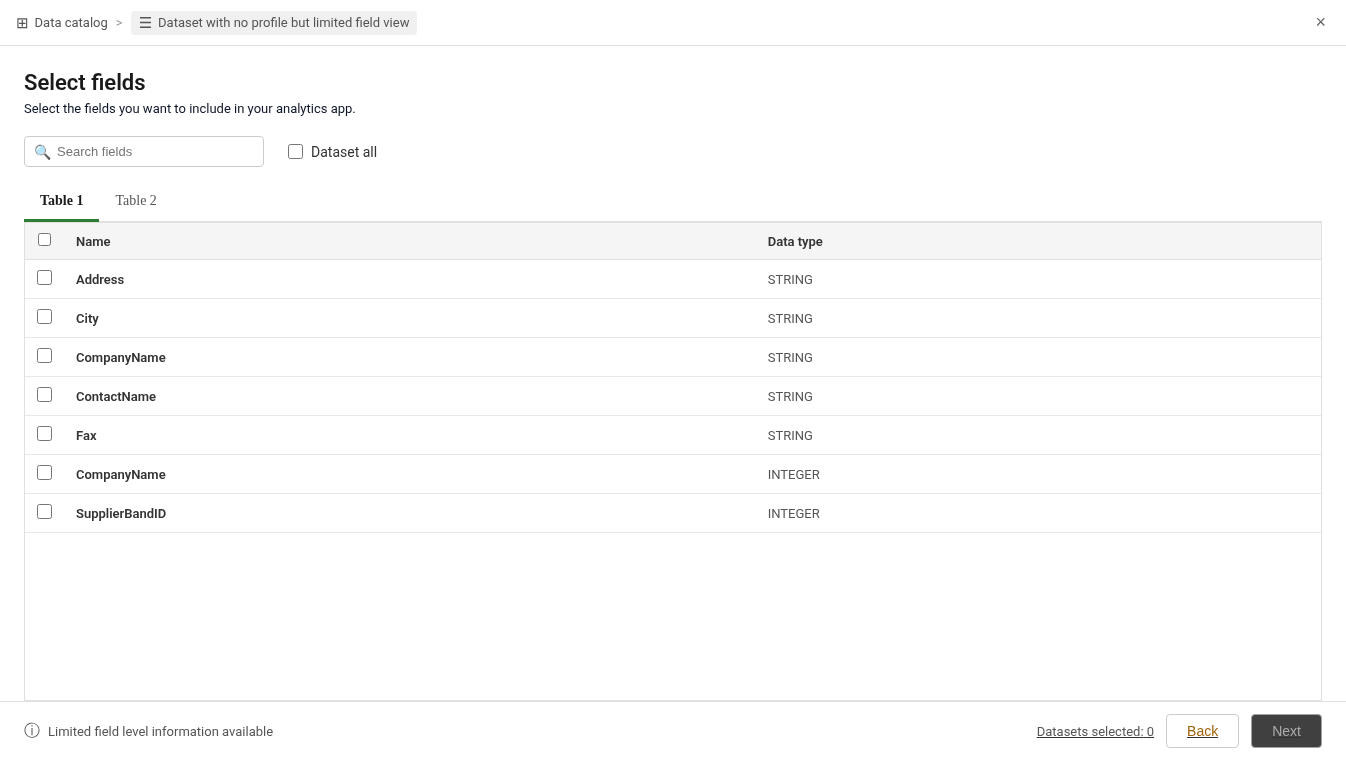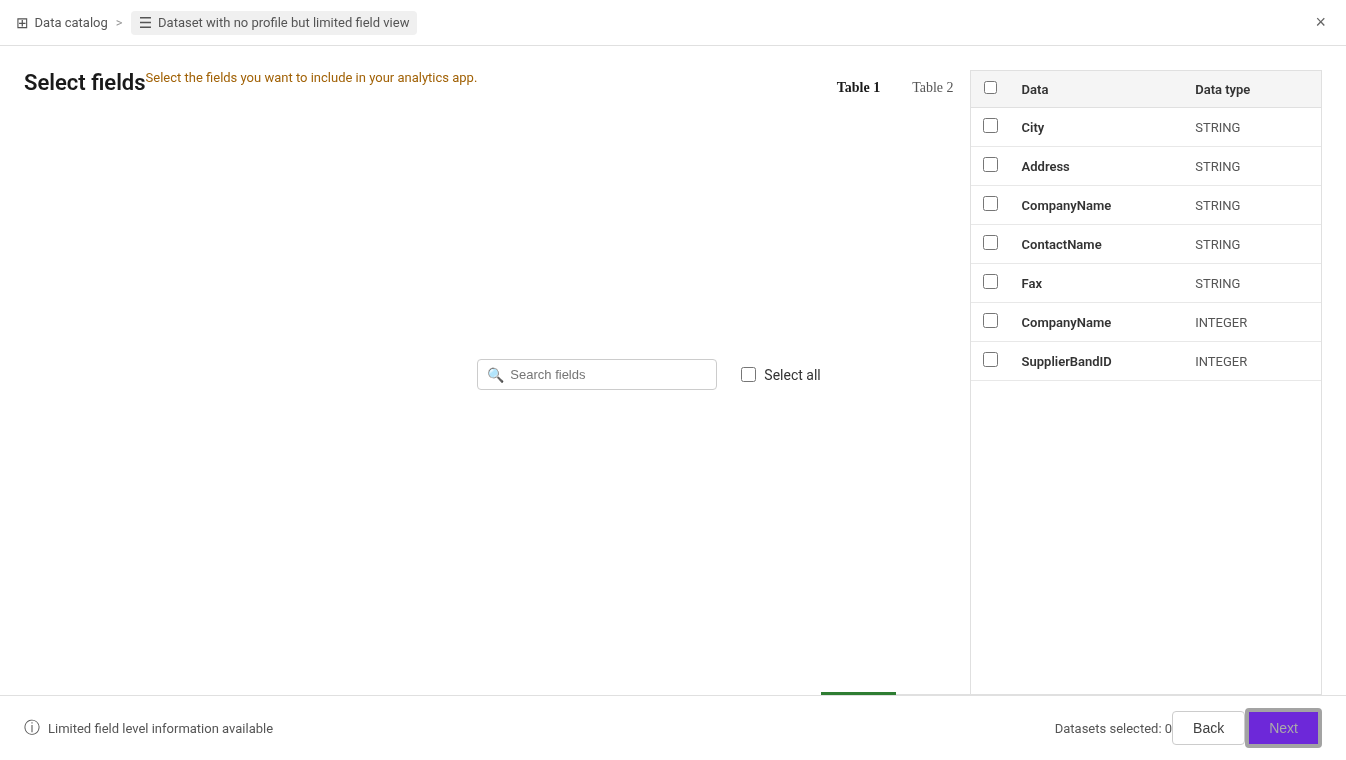--- a/index.html
+++ b/index.html
@@ -60,33 +60,33 @@
       padding: 4px;
       display: flex;
       align-items: center;
     }
 
     
     .main-content {
       flex: 1;
       padding: 24px 24px 0 24px;
       display: flex;
-      flex-direction: row;
+      flex-direction: column;
       overflow: hidden;
     }
 
     .page-title {
       font-size: 22px;
       font-weight: 600;
       margin-bottom: 6px;
       color: #1a1a1a;
     }
     .page-subtitle {
       font-size: 13px;
-      color: #a16207;
+      color: #0f172a;
       margin-bottom: 20px;
     }
 
     
     .controls-row {
       display: flex;
       align-items: center;
       gap: 24px;
       margin-bottom: 16px;
     }
@@ -215,39 +215,40 @@
       font-size: 13px;
       color: #555;
     }
     .info-icon {
       color: #555;
       font-size: 16px;
     }
     .footer-actions {
       display: flex;
       align-items: center;
-      gap: 0;
+      gap: 12px;
+      text-decoration: underline;
     }
     .datasets-selected {
       font-size: 13px;
       color: #555;
     }
     .btn {
       padding: 8px 20px;
       border-radius: 4px;
       font-size: 14px;
       cursor: pointer;
       border: 1px solid #ccc;
       background: #fff;
-      color: #404040;
+      color: #a16207;
     }
     .btn-primary {
-      background: #6d28d9;
+      background: #404040;
       color: #aaa;
-      border: 4px solid #a3a3a3;
+      border: 1px solid #a3a3a3;
       cursor: not-allowed;
     }
   </style>
 </head>
 <body>
 
 <div class="top-bar">
   <div class="breadcrumb">
     <div class="breadcrumb-item">
       <span class="breadcrumb-icon">⊞</span>
@@ -266,49 +267,49 @@
   <h1 class="page-title">Select fields</h1>
   <p class="page-subtitle">Select the fields you want to include in your analytics app.</p>
 
   <div class="controls-row">
     <div class="search-wrapper">
       <span class="search-icon">🔍</span>
       <input type="text" class="search-input" placeholder="Search fields" style="">
     </div>
     <div class="select-all-wrapper">
       <input type="checkbox" class="select-all-checkbox" style="">
-      <label class="select-all-label">Select all</label>
+      <label class="select-all-label">Dataset all</label>
     </div>
   </div>
 
   <div class="tabs">
     <div class="tab active">Table 1</div>
     <div class="tab">Table 2</div>
   </div>
 
   <div class="table-container">
     <table>
       <thead>
         <tr>
           <th class="th-checkbox">
             <input type="checkbox" style="">
           </th>
-          <th class="th-name">Data</th>
+          <th class="th-name">Name</th>
           <th class="th-datatype">Data type</th>
         </tr>
       </thead>
       <tbody id="table-body">
       <tr>
             <td class="td-checkbox"><input type="checkbox" style=""></td>
+            <td class="field-name">Address</td>
+            <td class="data-type">STRING</td>
+          </tr>
+          <tr>
+            <td class="td-checkbox"><input type="checkbox" style=""></td>
             <td class="field-name">City</td>
-            <td class="data-type">STRING</td>
-          </tr>
-          <tr>
-            <td class="td-checkbox"><input type="checkbox" style=""></td>
-            <td class="field-name">Address</td>
             <td class="data-type">STRING</td>
           </tr>
           <tr>
             <td class="td-checkbox"><input type="checkbox" style=""></td>
             <td class="field-name">CompanyName</td>
             <td class="data-type">STRING</td>
           </tr>
           <tr>
             <td class="td-checkbox"><input type="checkbox" style=""></td>
             <td class="field-name">ContactName</td>

